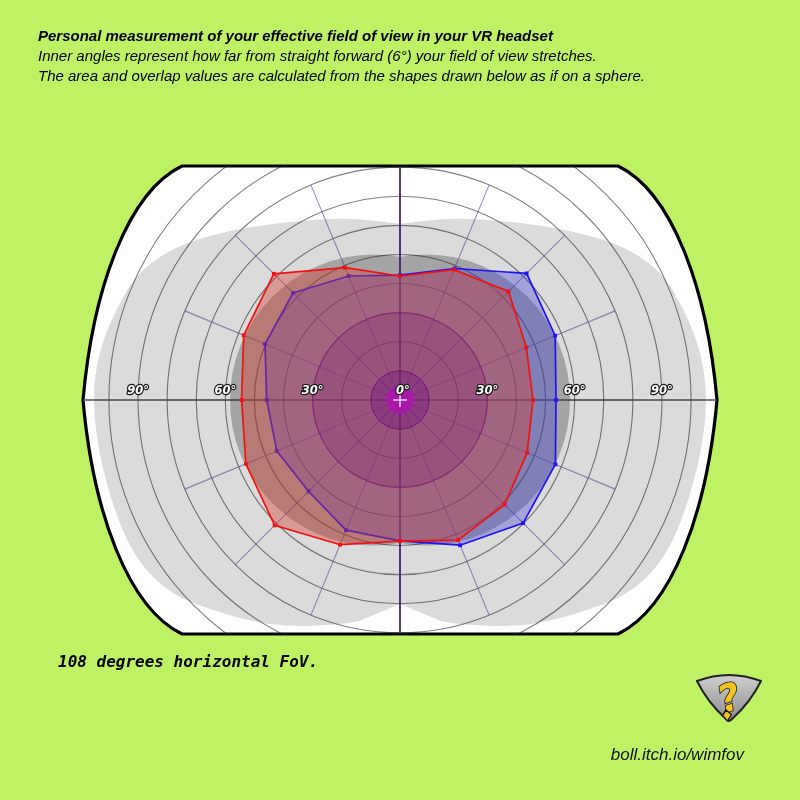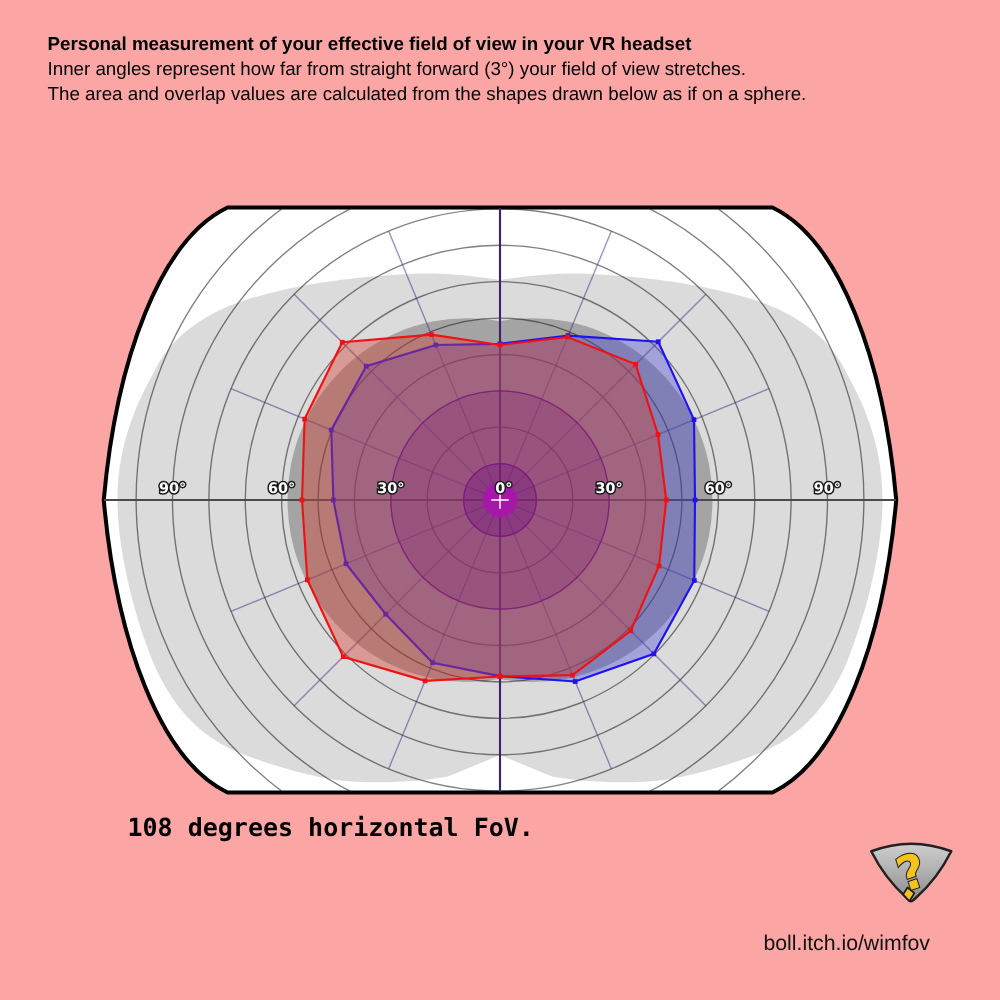--- a/index.html
+++ b/index.html
@@ -1,34 +1,34 @@
 <!DOCTYPE html>
 <html><head>
 <meta charset="utf-8">
 <style>
   html,body{margin:0;padding:0;}
-  #page{position:relative;width:800px;height:800px;background:#fca5a5;overflow:hidden;
-        font-family:"Liberation Sans",sans-serif;color:#000;}
+  #page{position:relative;width:800px;height:800px;background:#bef264;overflow:hidden;
+        font-family:"Liberation Sans",sans-serif;color:#000;font-style:italic;}
   #header{position:absolute;left:38px;top:26px;width:700px;}
   #header .title{font-weight:bold;font-size:15px;line-height:20px;}
   #header .sub{font-size:15px;line-height:20px;}
   #chart-svg{position:absolute;left:0;top:0;}
   #results{position:absolute;left:58px;top:651px;
-           font-family:"DejaVu Sans Mono",monospace;font-weight:bold;font-size:20px;line-height:22px;margin-left:44px;}
+           font-family:"DejaVu Sans Mono",monospace;font-weight:bold;font-size:16px;line-height:22px;}
   #site-url{position:absolute;right:56px;top:745px;font-size:17px;color:#111;}
   #logo{position:absolute;left:692px;top:670px;}
 </style>
 </head>
 <body>
 
 <div id="page">
 
   <div id="header">
     <div class="title">Personal measurement of your effective field of view in your VR headset</div>
-    <div class="sub">Inner angles represent how far from straight forward (3°) your field of view stretches.</div>
+    <div class="sub">Inner angles represent how far from straight forward (6°) your field of view stretches.</div>
     <div class="sub">The area and overlap values are calculated from the shapes drawn below as if on a sphere.</div>
   </div>
 
   <svg id="chart-svg" width="800" height="800" viewBox="0 0 800 800">
       <path d="M 182,166 L 618,166 C 672,192 707,288 717,400 C 707,512 672,608 618,634 L 182,634 C 128,608 93,512 83,400 C 93,288 128,192 182,166 Z" fill="#ffffff" stroke="#000000" stroke-width="3.2"></path>
       <clipPath id="tvClip">
         <path d="M 182,166 L 618,166 C 672,192 707,288 717,400 C 707,512 672,608 618,634 L 182,634 C 128,608 93,512 83,400 C 93,288 128,192 182,166 Z"></path>
       </clipPath>
       <g clip-path="url(#tvClip)">
         <path fill="#dbdbdb" d="M 400,224 C 440,218 460,218 487,220 C 540,224 570,230 604,240 C 640,252 665,272 677,298 C 695,330 706,362 706,400 C 706,440 693,492 677,531 C 660,570 636,592 604,604 C 580,613 556,620 531,624 C 500,628 460,625 441,621 L 400,604 L 359,621 C 340,625 300,628 269,624 C 244,620 220,613 196,604 C 164,592 140,570 123,531 C 107,492 94,440 94,400 C 94,362 105,330 123,298 C 135,272 160,252 196,240 C 230,230 260,224 313,220 C 340,218 360,218 400,224 Z"></path>

